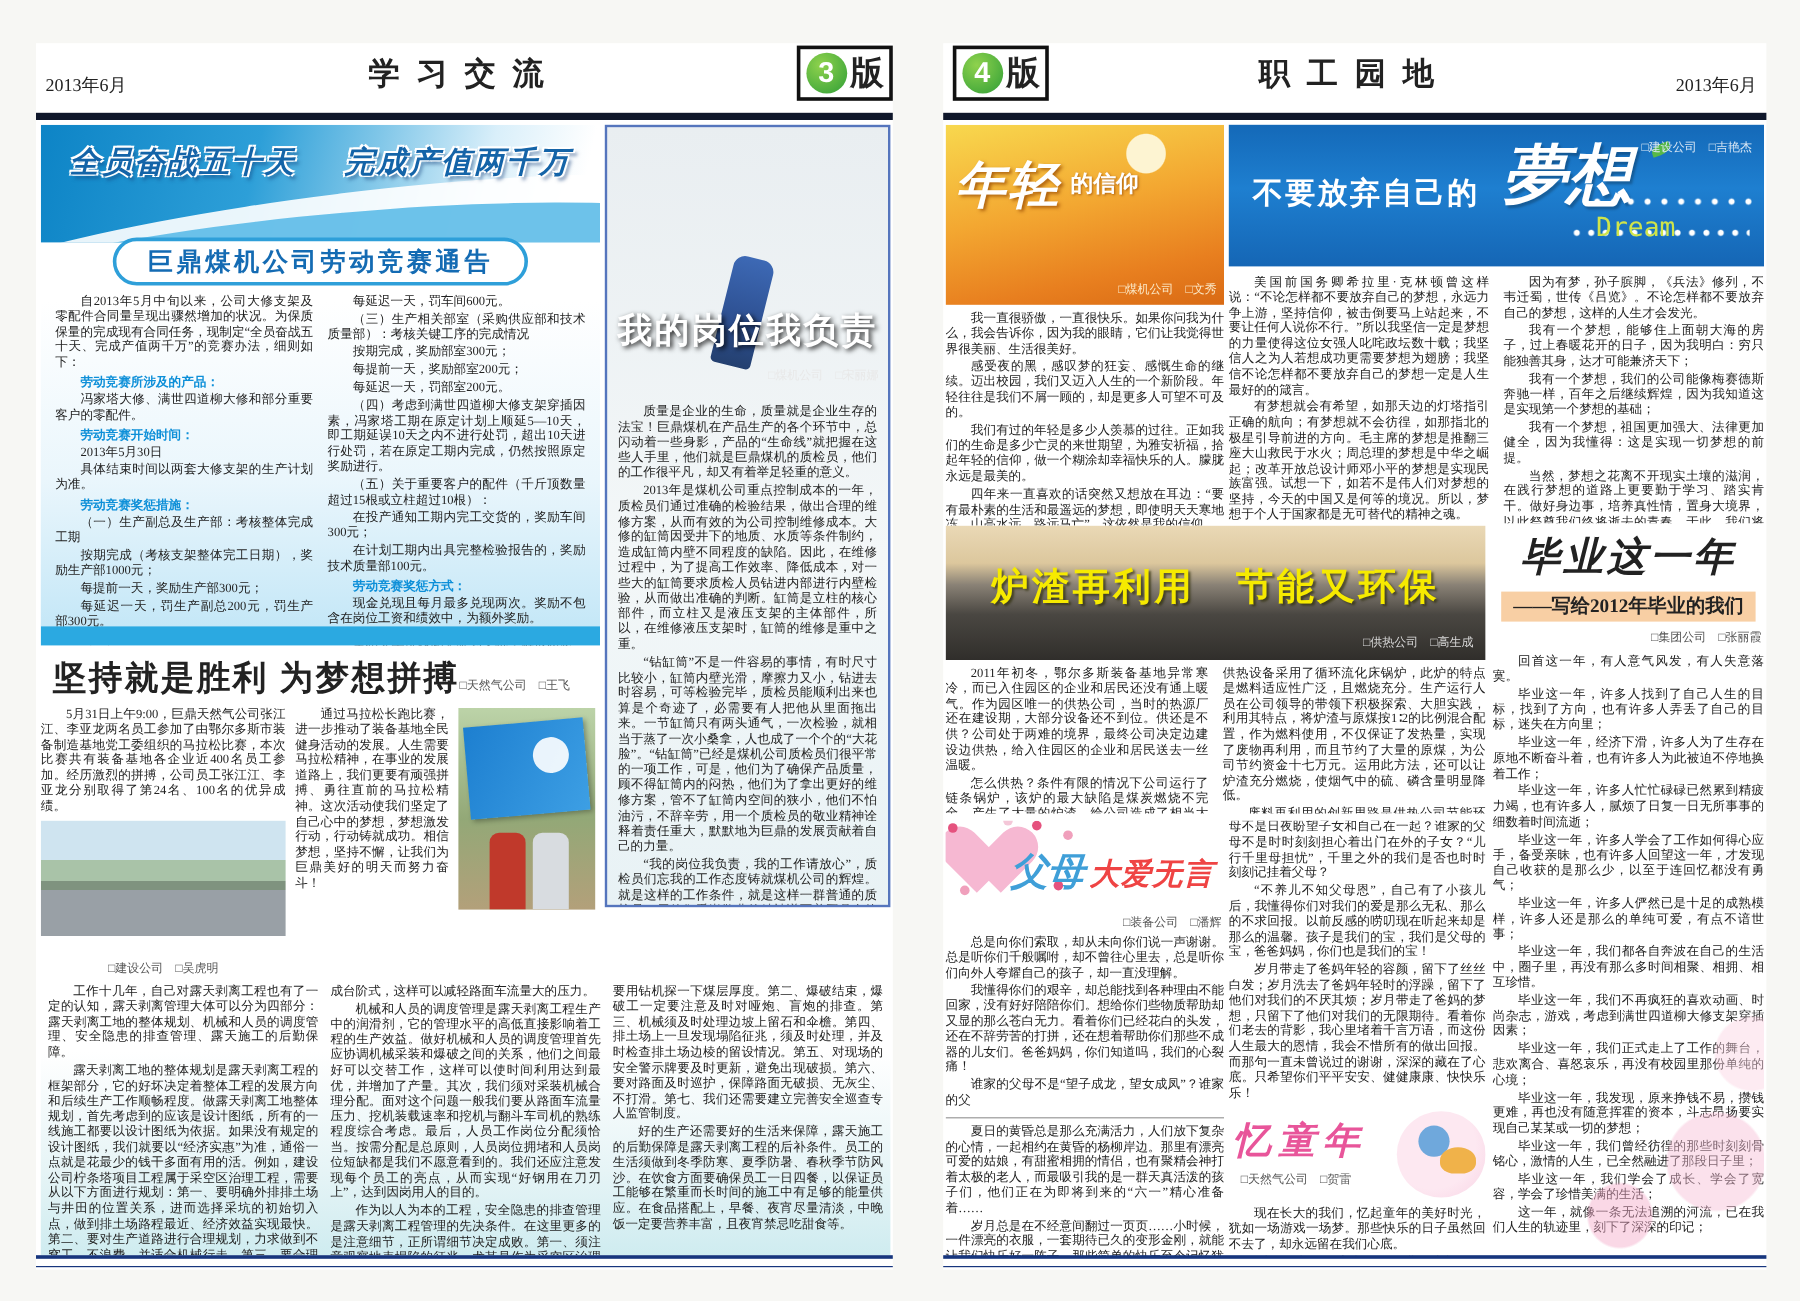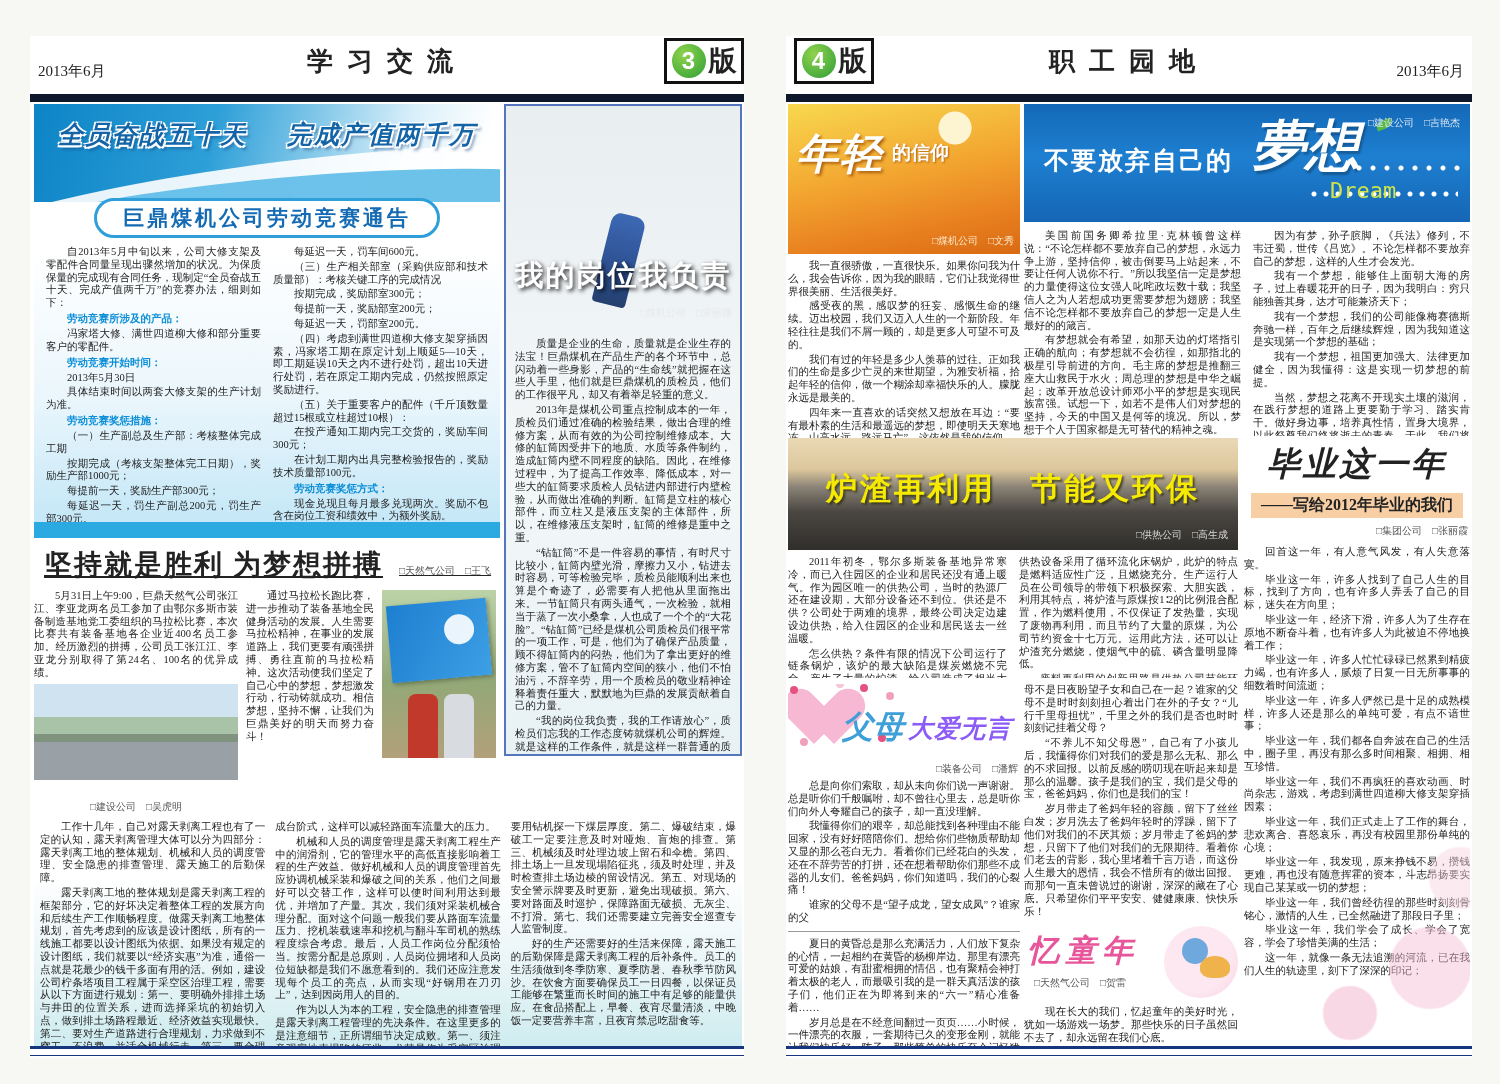--- a/index.html
+++ b/index.html
@@ -2,21 +2,21 @@
 <html><head>
 <meta charset="utf-8">
 <style>
   html,body{margin:0;padding:0;width:1500px;height:1084px;background:#f7f7f4;
     font-family:"Liberation Serif",serif;color:#222;}
   .page{position:absolute;top:36px;height:1022px;background:#fff;}
   #p3{left:30px;width:714px;}
   #p4{left:786px;width:686px;}
 
   
-  .phead{position:relative;height:58px;border-bottom:8px solid #0f172a;}
+  .phead{position:relative;height:58px;border-bottom:6px solid #0f172a;}
   .pdate{position:absolute;top:26px;font-size:15px;}
   .ptitle{position:absolute;left:0;right:0;top:8px;text-align:center;font-size:26px;
     font-weight:bold;letter-spacing:14px;}
   .badge{position:absolute;top:2px;width:80px;height:46px;border:3px solid #111;background:#fff;
     display:flex;align-items:center;justify-content:center;gap:3px;box-sizing:border-box;}
   .badge .num{width:34px;height:34px;border-radius:50%;color:#fff;font-size:24px;font-weight:bold;
     display:flex;align-items:center;justify-content:center;
     background:radial-gradient(circle at 35% 30%,#8fd24d,#2f9e36);font-family:"Liberation Sans",sans-serif;}
   .badge .ban{font-size:28px;font-weight:bold;}
 
@@ -58,21 +58,21 @@
     linear-gradient(180deg,#4a6670 0%,#33464e 60%,#2a3a41 100%);}
   .worker{position:absolute;left:96px;top:108px;width:34px;height:92px;border-radius:10px 10px 4px 4px;
     background:linear-gradient(180deg,#3d69b5 0%,#2d4f90 60%,#24406f 100%);transform:rotate(14deg);}
   .post-title{position:absolute;left:0;right:0;bottom:34px;text-align:center;font-size:29px;
     font-weight:900;color:#fff;letter-spacing:2px;text-shadow:2px 2px 4px rgba(0,0,0,.85);margin-top:32px;}
   .post-byline{position:absolute;right:8px;bottom:10px;color:#e8e8e8;}
   .post-body{padding:8px 9px;}
 
   
   .mara{position:absolute;left:4px;top:506px;width:466px;height:250px;overflow:hidden;}
-  .mara-head{display:flex;align-items:baseline;gap:16px;padding:4px 0 2px 10px;text-decoration:underline;}
+  .mara-head{display:flex;align-items:baseline;gap:0;padding:4px 0 2px 10px;}
   .mara-title{font-size:28px;font-weight:900;letter-spacing:2px;}
   .mara-cols{display:flex;gap:8px;margin-top:4px;}
   .mcolA{width:204px;}
   .mcolB{width:128px;}
   .mcolC{width:114px;position:relative;}
   .crowd{margin-top:4px;height:96px;background:
     linear-gradient(180deg,#cfe4f0 0 34%,#a9c3a8 34% 52%,#7f937f 52% 60%,#99a0a6 60% 100%);}
   .flagphoto{position:relative;height:168px;overflow:hidden;
     background:linear-gradient(180deg,#bcd3a8 0%,#93a877 55%,#b3a07a 100%);}
   .flag{position:absolute;left:6%;top:7%;width:88%;height:46%;transform:rotate(-5deg);
@@ -138,21 +138,21 @@
   .parents-c1{position:absolute;left:2px;top:648px;width:232px;height:364px;overflow:hidden;}
   .parents-titleblock{position:relative;height:96px;}
   .heart{position:absolute;left:12px;top:6px;width:64px;height:58px;}
   .heart::before,.heart::after{content:"";position:absolute;width:34px;height:54px;background:#f6b8d2;
     border-radius:26px 26px 0 0;left:14px;transform:rotate(-45deg);transform-origin:0 100%;}
   .heart::after{left:0;transform:rotate(45deg);transform-origin:100% 100%;}
   .flowers{position:absolute;left:2px;top:2px;width:8px;height:8px;border-radius:50%;background:#e5527e;
     box-shadow:70px -2px 0 #e5527e,96px 6px 0 #f0a0bc,10px 52px 0 #f0a0bc,88px 48px 0 #e5527e,46px -6px 0 #f4c7d8;}
   .pt{position:absolute;left:54px;top:22px;white-space:nowrap;}
   .pt1{font-size:31px;font-weight:900;font-style:italic;color:#3f9fd8;}
-  .pt2{font-size:25px;font-weight:bold;font-style:italic;color:#8b5cf6;letter-spacing:1px;text-align:center;}
+  .pt2{font-size:25px;font-weight:bold;font-style:italic;color:#ef4444;letter-spacing:1px;text-align:center;}
   .parents-byline{position:absolute;right:2px;bottom:4px;}
   .sep{border:0;border-top:1px solid #999;margin:6px 0;}
   .parents-c2{position:absolute;left:238px;top:648px;width:214px;height:364px;overflow:hidden;}
   .child-titleblock{position:relative;height:82px;margin-top:6px;}
   .child-title{position:absolute;left:4px;top:6px;font-size:31px;font-weight:900;font-style:italic;
     color:#e8559a;letter-spacing:6px;}
   .child-byline{position:absolute;left:10px;top:52px;}
   .child-art{position:absolute;right:0;top:2px;width:74px;height:72px;border-radius:50%;
     background:radial-gradient(circle at 40% 40%,#fde8f1 0 58%,#f8d3e4 100%);}
   .child-art::before{content:"";position:absolute;left:18px;top:12px;width:26px;height:26px;border-radius:50%;
@@ -390,20 +390,21 @@
   </div>
 
   <div class="grad">
     <div class="grad-title">毕业这一年</div>
     <div class="grad-sub">——写给2012年毕业的我们</div>
     <div class="grad-byline byline">□集团公司　□张丽霞</div>
     <p class="bt">回首这一年，有人意气风发，有人失意落寞。</p>
     <p class="bt">毕业这一年，许多人找到了自己人生的目标，找到了方向，也有许多人弄丢了自己的目标，迷失在方向里；</p>
     <p class="bt">毕业这一年，经济下滑，许多人为了生存在原地不断奋斗着，也有许多人为此被迫不停地换着工作；</p>
     <p class="bt">毕业这一年，许多人忙忙碌碌已然累到精疲力竭，也有许多人，腻烦了日复一日无所事事的细数着时间流逝；</p>
+    <p class="bt">毕业这一年，许多人学会了工作如何得心应手，备受亲昧，也有许多人回望这一年，才发现自己收获的是那么少，以至于连回忆都没有勇气；</p>
     <p class="bt">毕业这一年，许多人俨然已是十足的成熟模样，许多人还是那么的单纯可爱，有点不谙世事；</p>
     <p class="bt">毕业这一年，我们都各自奔波在自己的生活中，圈子里，再没有那么多时间相聚、相拥、相互珍惜。</p>
     <p class="bt">毕业这一年，我们不再疯狂的喜欢动画、时尚杂志，游戏，考虑到满世四道柳大修支架穿插因素；</p>
     <p class="bt">毕业这一年，我们正式走上了工作的舞台，悲欢离合、喜怒哀乐，再没有校园里那份单纯的心境；</p>
     <p class="bt">毕业这一年，我发现，原来挣钱不易，攒钱更难，再也没有随意挥霍的资本，斗志昂扬要实现自己某某或一切的梦想；</p>
     <p class="bt">毕业这一年，我们曾经彷徨的那些时刻刻骨铭心，激情的人生，已全然融进了那段日子里；</p>
     <p class="bt">毕业这一年，我们学会了成长、学会了宽容，学会了珍惜美满的生活；</p>
     <p class="bt">这一年，就像一条无法追溯的河流，已在我们人生的轨迹里，刻下了深深的印记；</p>
 
   </div>

